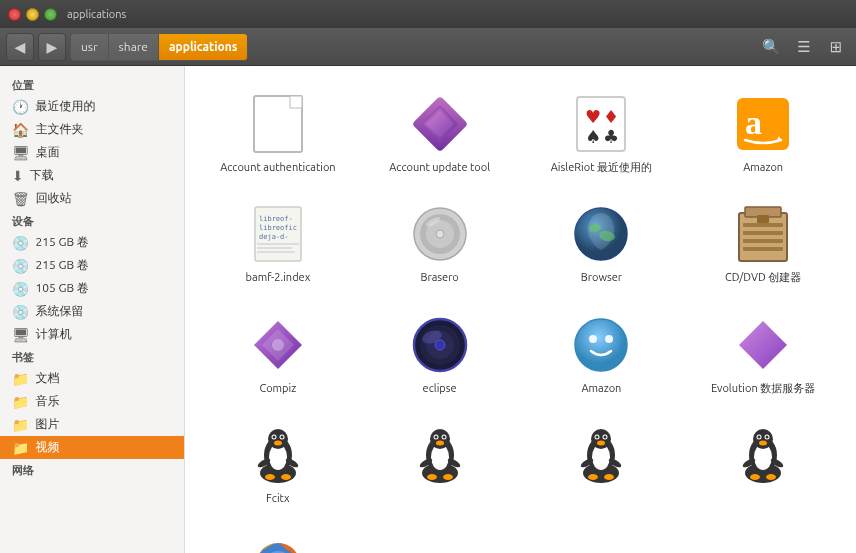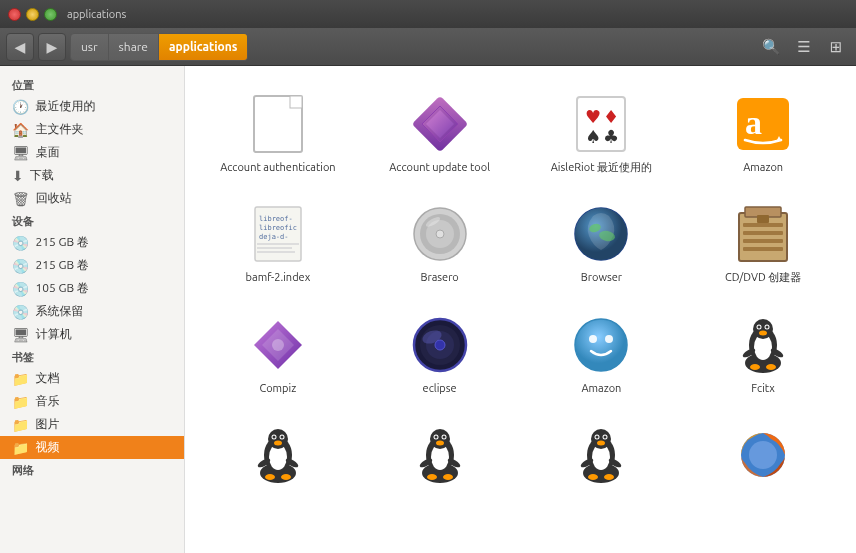--- a/index.html
+++ b/index.html
@@ -411,20 +411,34 @@
               </radialGradient>
             </defs>
             <circle cx="20" cy="22" r="4" fill="white" opacity="0.9"></circle>
             <circle cx="36" cy="22" r="4" fill="white" opacity="0.9"></circle>
             <path d="M18 34 Q28 42 38 34" stroke="white" stroke-width="2.5" fill="none" stroke-linecap="round"></path>
           </svg>
         </div>
         <div class="app-label">Amazon</div>
       </div>
 
+      <div class="app-item">
+        <div class="app-icon">
+          <svg width="56" height="56" viewBox="0 0 56 56">
+            <polygon points="28,4 52,28 28,52 4,28" fill="url(#evolgrad)"></polygon>
+            <defs>
+              <linearGradient id="evolgrad" x1="0%" y1="0%" x2="100%" y2="100%">
+                <stop offset="0%" style="stop-color:#cc88e0"></stop>
+                <stop offset="100%" style="stop-color:#8840c0"></stop>
+              </linearGradient>
+            </defs>
+          </svg>
+        </div>
+        <div class="app-label">Evolution 数据服务器</div>
+      </div>
 
       <div class="app-item">
         <div class="app-icon">
           <svg width="56" height="60" viewBox="0 0 56 60">
 
             <ellipse cx="28" cy="48" rx="18" ry="10" fill="#333"></ellipse>
             <ellipse cx="28" cy="30" rx="14" ry="18" fill="#333"></ellipse>
             <ellipse cx="28" cy="32" rx="9" ry="13" fill="white"></ellipse>
             <circle cx="28" cy="14" r="10" fill="#333"></circle>
             <circle cx="24" cy="12" r="2.5" fill="white"></circle>

